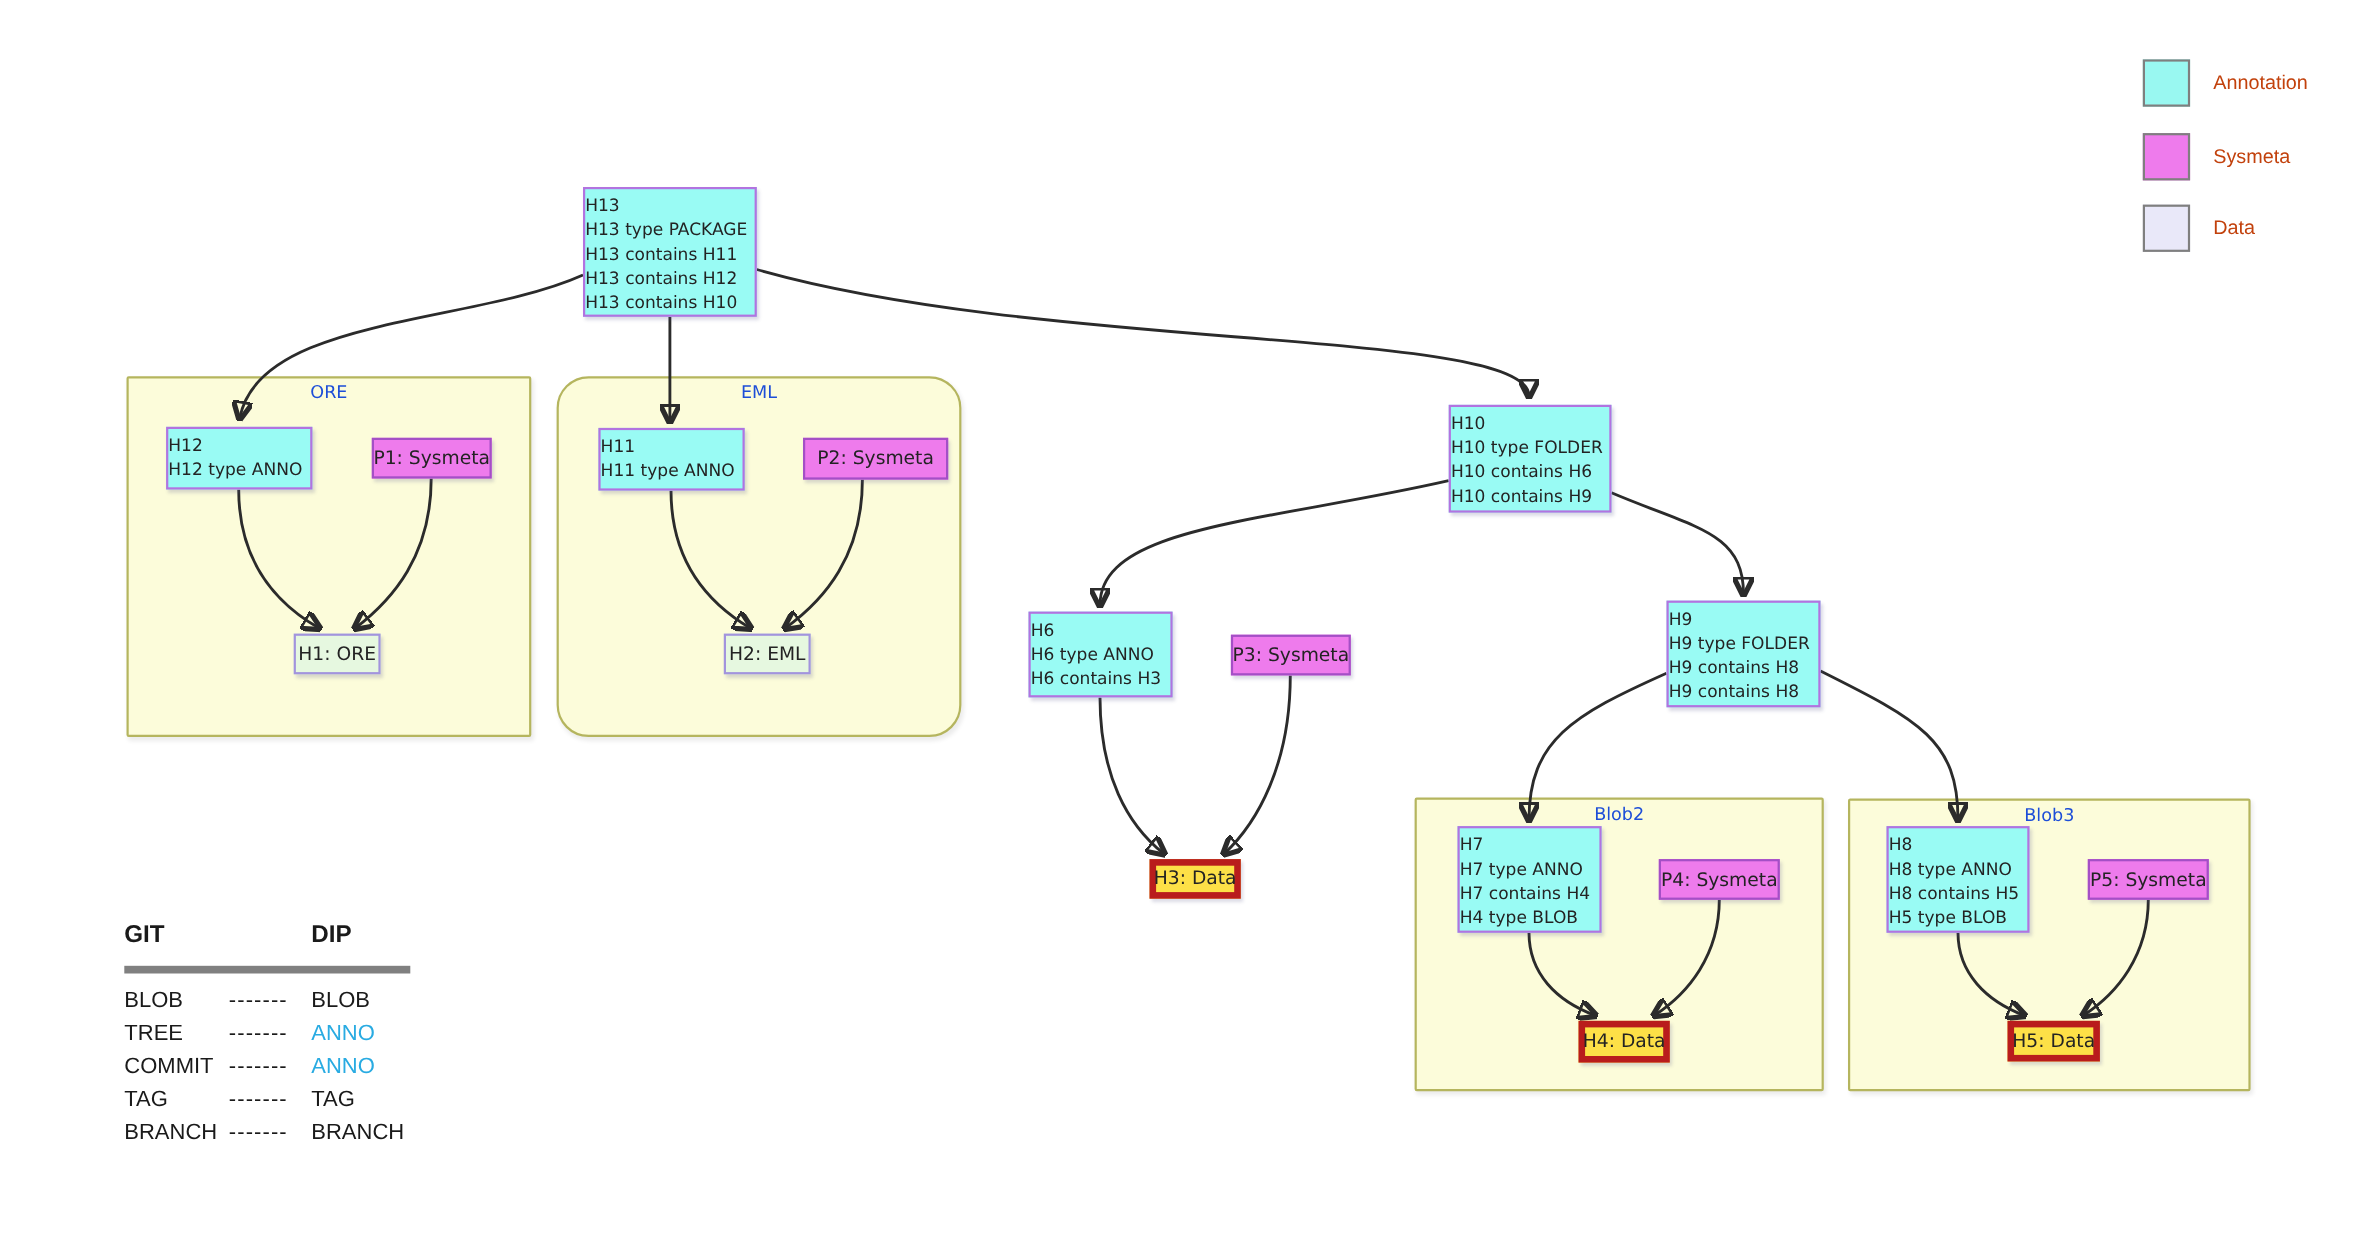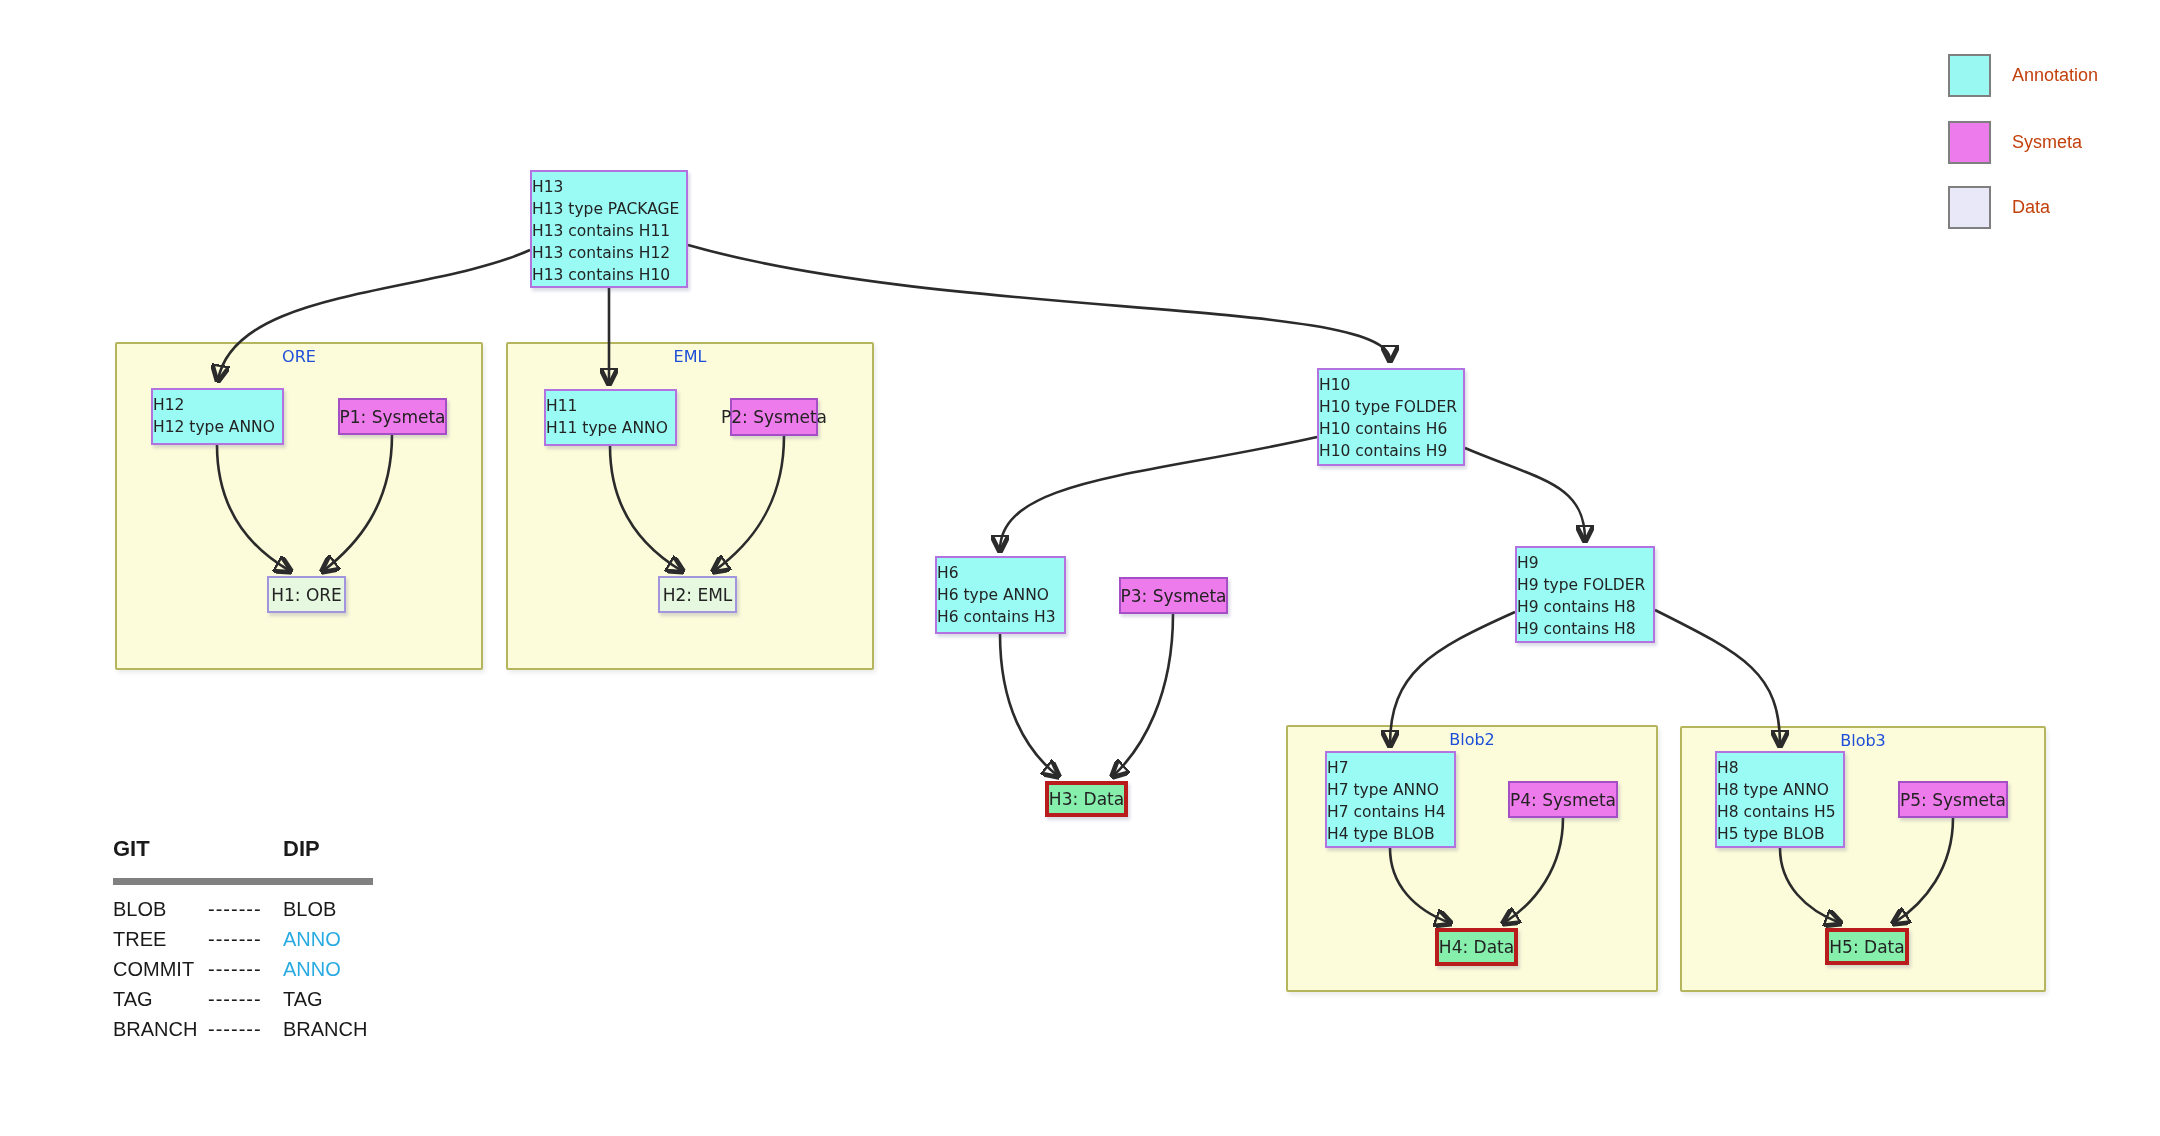--- a/index.html
+++ b/index.html
@@ -23,21 +23,21 @@
   
   .node{
     position:absolute;box-sizing:border-box;text-align:left;
     box-shadow:2px 3px 3px rgba(90,90,140,0.22);
   }
   .node .nl{font-size:15.5px;line-height:22px;white-space:nowrap;}
   .node.multi{padding-top:4px;}
   .node.cyan{background:#99fbf4;border:2px solid #b273e0;}
   .node.magenta{background:#ee7bec;border:2px solid #a44fc6;}
   .node.green{background:#e6f8e0;border:2px solid #a294dd;}
-  .node.lavender{background:#86efac;border:4px solid #b91c1c;}
+  .node.lavender{background:#fde047;border:6px solid #b91c1c;}
   .node.single{display:flex;align-items:center;justify-content:center;font-size:17px;white-space:nowrap;}
   
   .legend-row{position:absolute;left:1948px;height:43px;display:flex;align-items:center;
     font-family:"Liberation Sans",sans-serif;}
   .legend-swatch{width:43px;height:43px;border:2px solid #7f7f7f;box-sizing:border-box;display:inline-block;}
   .legend-label{margin-left:21px;font-size:18px;color:#c2410c;}
   
   .map-table{position:absolute;left:113px;top:836px;width:300px;
     font-family:"Liberation Sans",sans-serif;color:#1a1a1a;}
   .map-head{position:absolute;top:0;font-size:22px;font-weight:bold;}
@@ -51,21 +51,21 @@
   .dip-anno{color:#29abe2;}
 </style>
 </head>
 <body>
 
 <div class="canvas">
 
   <div class="group" style="left:115px;top:342px;width:368px;height:328px;">
     <div class="group-title">ORE</div>
   </div>
-  <div class="group" style="left:506px;top:342px;width:368px;height:328px;">
+  <div class="group" style="left:506px;top:342px;width:368px;height:328px;border-radius:29px;">
     <div class="group-title">EML</div>
   </div>
   <div class="group" style="left:1286px;top:725px;width:372px;height:267px;">
     <div class="group-title">Blob2</div>
   </div>
   <div class="group" style="left:1680px;top:726px;width:366px;height:266px;padding-left:33px;">
     <div class="group-title">Blob3</div>
   </div>
 
   <svg class="edges" viewBox="0 0 2160 1136">
@@ -109,21 +109,21 @@
     <span>P1: Sysmeta</span>
   </div>
   <div class="node green single" style="left:267px;top:576px;width:79px;height:37px;">
     <span>H1: ORE</span>
   </div>
 
   <div class="node cyan multi" style="left:544px;top:389px;width:133px;height:57px;">
     <div class="nl">H11</div>
     <div class="nl">H11 type ANNO</div>
   </div>
-  <div class="node magenta single" style="left:730px;top:398px;width:88px;height:38px;">
+  <div class="node magenta single" style="left:730px;top:398px;width:132px;height:38px;">
     <span>P2: Sysmeta</span>
   </div>
   <div class="node green single" style="left:658px;top:576px;width:79px;height:37px;">
     <span>H2: EML</span>
   </div>
 
   <div class="node cyan multi" style="left:935px;top:556px;width:131px;height:78px;">
     <div class="nl">H6</div>
     <div class="nl">H6 type ANNO</div>
     <div class="nl">H6 contains H3</div>

